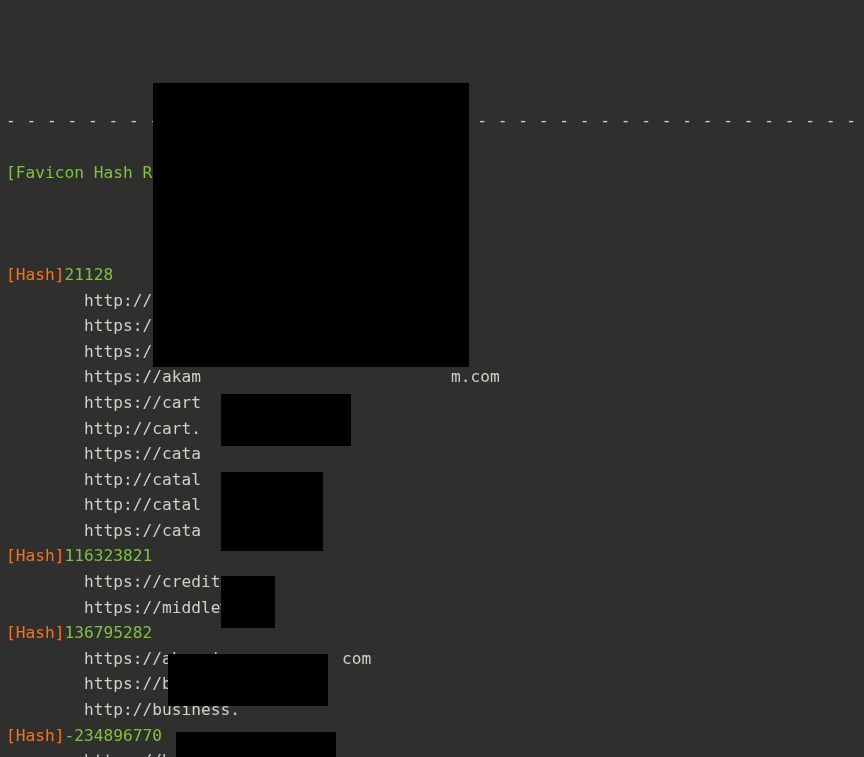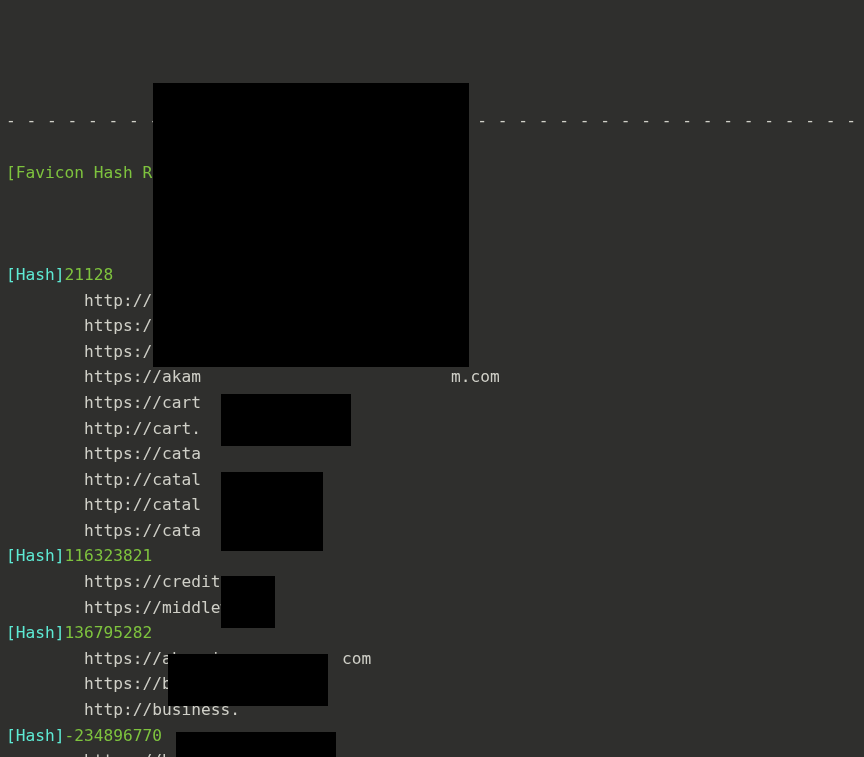--- a/index.html
+++ b/index.html
@@ -17,21 +17,21 @@
     color: #d0d0c8;
     white-space: pre;
     padding-left: 6px;
     padding-top: 6px;
     position: relative;
   }
   .divider {
     color: #d0d0c8;
     letter-spacing: 0.5px;
   }
-  .amber { color: #5eead4; }
+  .amber { color: #f97316; }
   .green { color: #7ec33e; }
   .line {
     height: 25.6px;
     display: flex;
     align-items: baseline;
   }
   .indent {
     padding-left: 0;
   }
   .redact {

